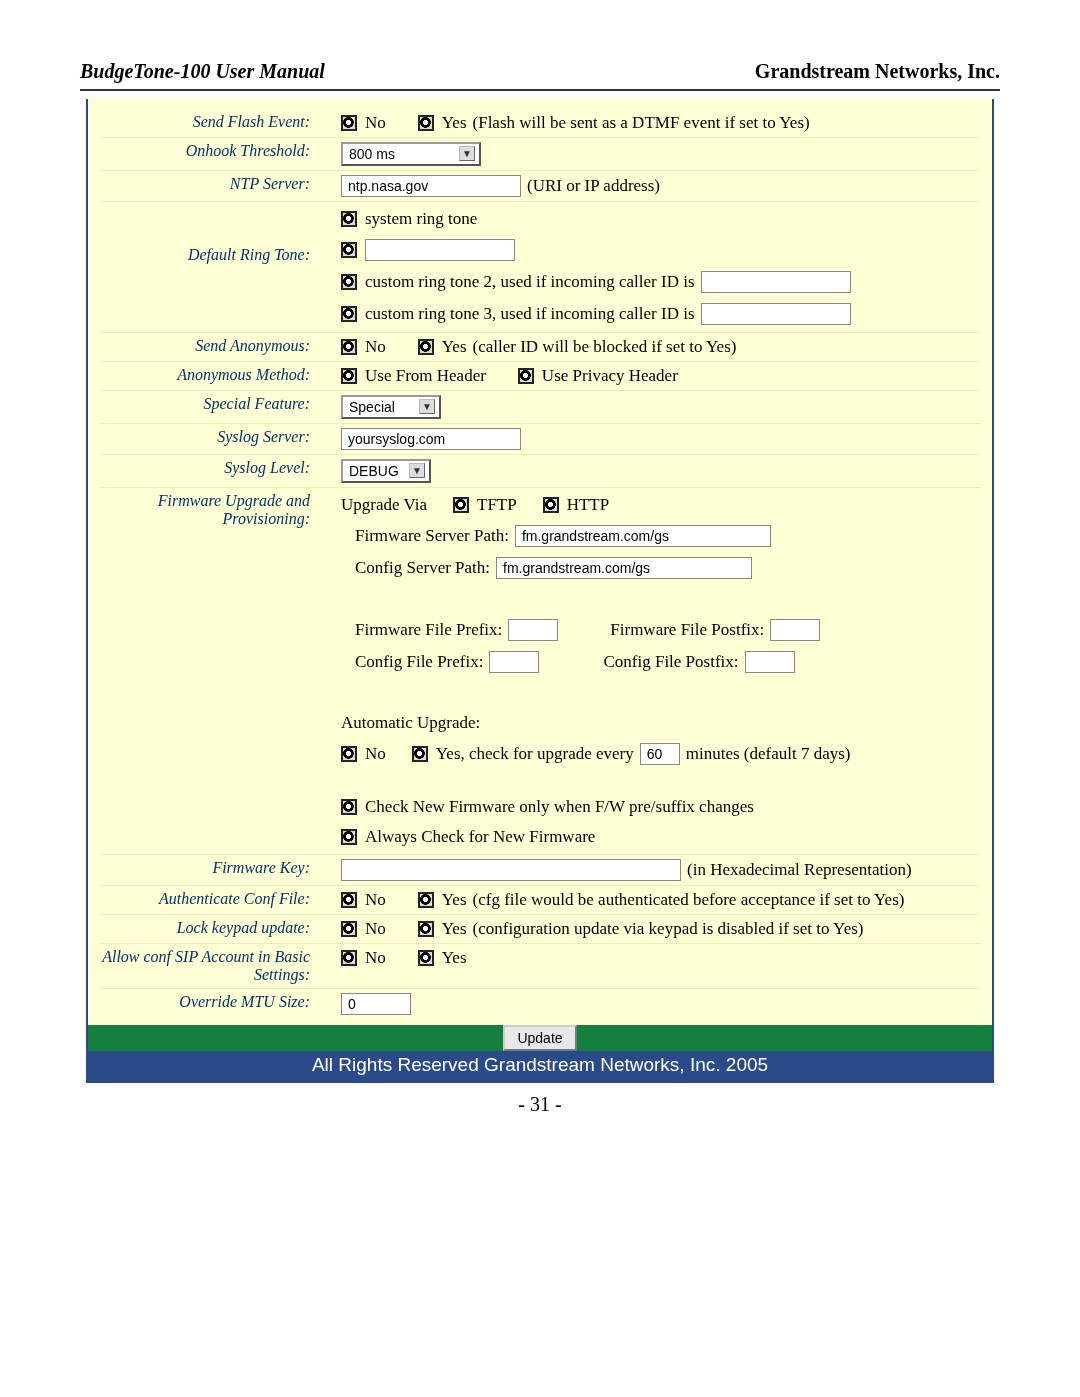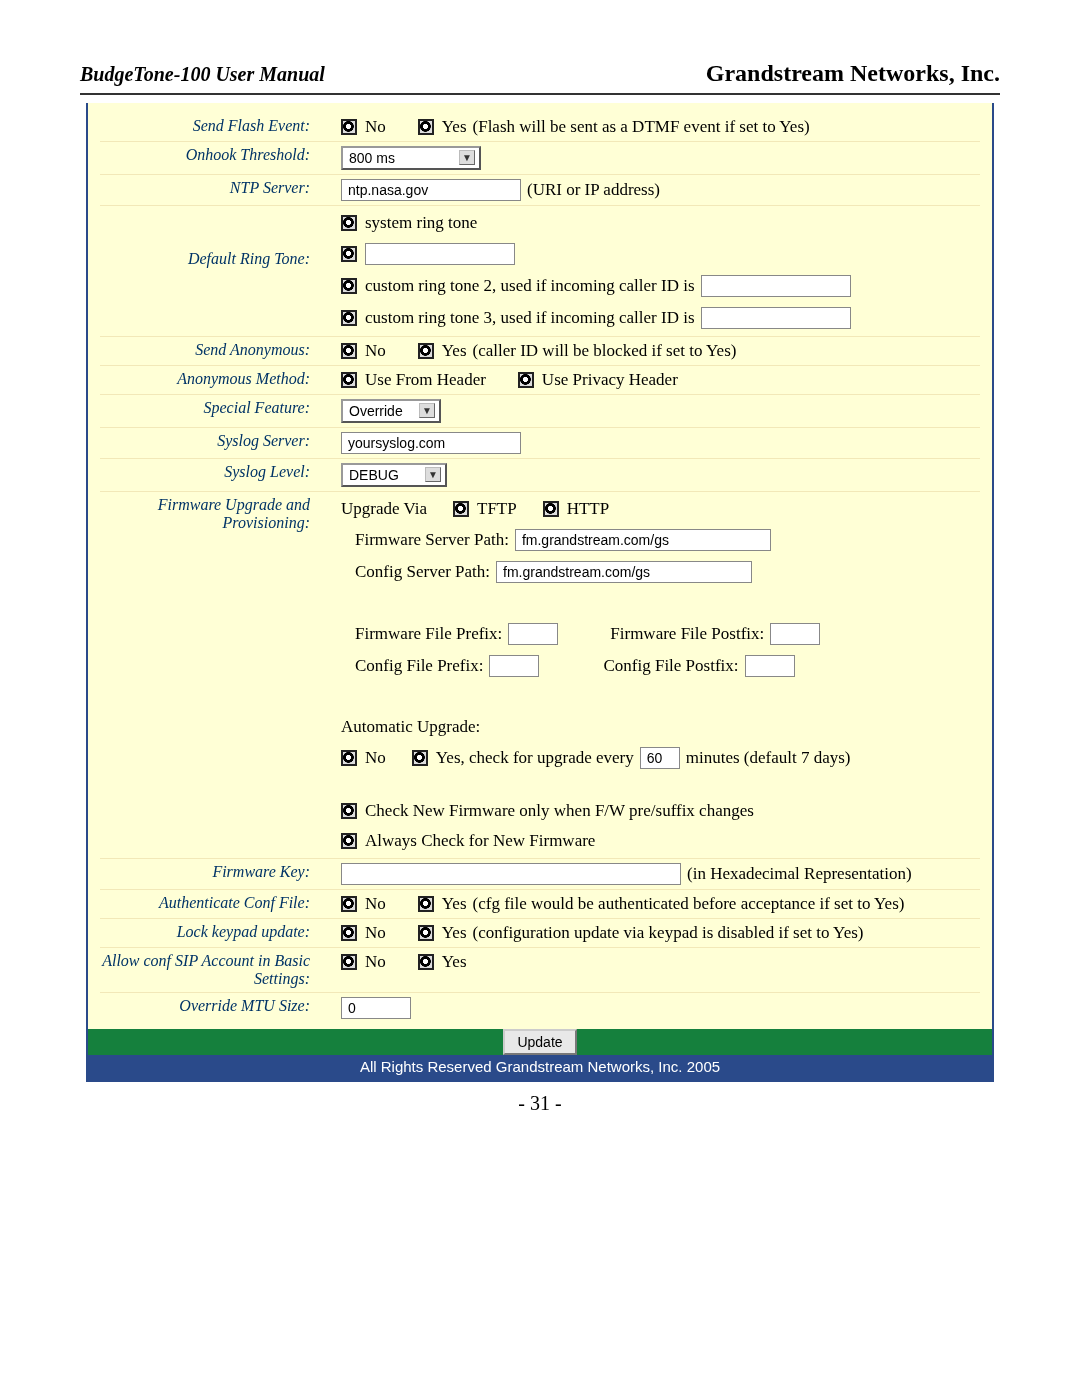--- a/index.html
+++ b/index.html
@@ -22,21 +22,21 @@
     padding-bottom: 6px;
     margin-bottom: 8px;
   }
   .header-left {
     font-style: italic;
     font-weight: bold;
     font-size: 20px;
   }
   .header-right {
     font-weight: bold;
-    font-size: 24px;
+    font-size: 20px;
   }
   .panel-border {
     border-left: 2px solid #2a4a8a;
     border-right: 2px solid #2a4a8a;
     border-bottom: 2px solid #2a4a8a;
     margin: 0 6px;
   }
   .form-area {
     background: #ffffd6;
     padding: 10px 12px 6px 12px;
@@ -126,21 +126,21 @@
     background: #e8e8e8;
     border: 2px outset #ccc;
     padding: 3px 12px;
     cursor: pointer;
   }
   .footer-bar {
     background: #2a4a8a;
     color: #fff;
     text-align: center;
     font-family: Arial, sans-serif;
-    font-size: 15px;
+    font-size: 19px;
     padding: 3px 0 5px 0;
   }
   .page-num {
     text-align: center;
     font-size: 20px;
     margin-top: 10px;
   }
   .inline-label { white-space: nowrap; }
   .gap-block { height: 26px; width:100%; }
   .small-in { width: 50px; }
@@ -233,35 +233,35 @@
           <span>Use From Header</span>
           <span style="width:20px"></span>
           <span class="radio"></span>
           <span>Use Privacy Header</span>
         </div>
       </div>
 
       <div class="row">
         <div class="label-col">Special Feature:</div>
         <div class="val-col">
-          <span class="sel sel-sm">Override</span>
+          <span class="sel sel-sm">Special</span>
         </div>
       </div>
 
       <div class="row">
         <div class="label-col">Syslog Server:</div>
         <div class="val-col">
           <input class="txt-in med-in" value="yoursyslog.com" style="">
         </div>
       </div>
 
       <div class="row">
         <div class="label-col">Syslog Level:</div>
         <div class="val-col">
-          <span class="sel" style="width:106px">DEBUG</span>
+          <span class="sel" style="width:90px">DEBUG</span>
         </div>
       </div>
 
       <div class="row" style="border-bottom:1px solid #f2e8b8;">
         <div class="label-col">Firmware Upgrade and Provisioning:</div>
         <div class="val-col" style="flex-direction:column;align-items:flex-start;">
           <div class="sub-line">
             <span>Upgrade Via</span>
             <span style="width:14px"></span>
             <span class="radio"></span>

